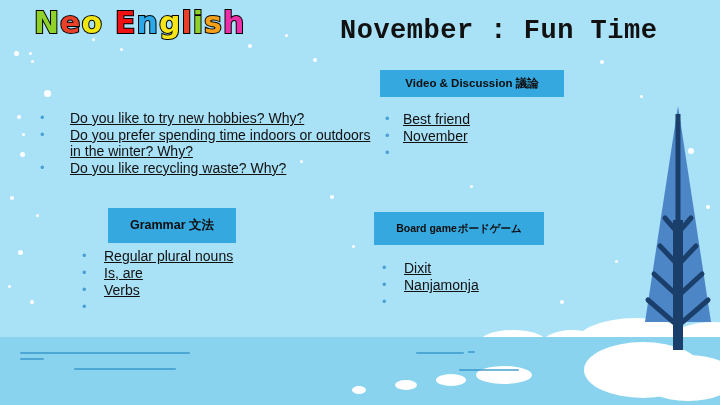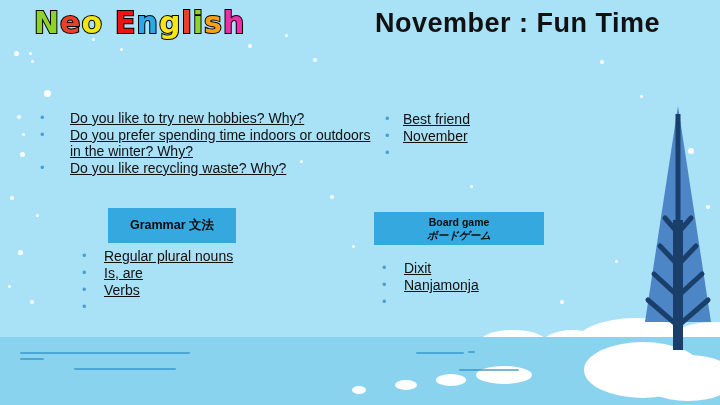--- a/index.html
+++ b/index.html
@@ -38,40 +38,40 @@
   }
   .logo span{
     -webkit-text-stroke:2px #000;
     paint-order:stroke fill;
     display:inline-block;
   }
   .logo .sp{width:12px;-webkit-text-stroke:0;}
 
   
   .slide-title{
-    position:absolute;left:340px;top:8px;width:320px;
-    text-align:right;
-    font-family:Liberation Sans, sans-serif;
+    position:absolute;left:340px;top:16px;width:320px;
+    text-align:left;
+    font-family:Liberation Mono, monospace;
     font-weight:bold;font-size:27px;color:#111;
     letter-spacing:.5px;white-space:nowrap;
   }
 
   
   .banner{
     position:absolute;background:#36a8e0;color:#0d0d0d;
     display:flex;align-items:center;justify-content:center;
     text-align:center;font-weight:bold;line-height:1.15;
   }
-  .banner .jp{font-family:"DejaVu Sans", sans-serif;font-style:italic;}
+  .banner .jp{font-family:"DejaVu Sans", sans-serif;}
 
   #b-writing{left:70px;top:68px;width:210px;height:28px;font-size:12.5px;}
   #b-video  {left:380px;top:70px;width:184px;height:27px;font-size:11.5px;}
   #b-grammar{left:108px;top:208px;width:128px;height:35px;font-size:12.5px;}
   #b-board  {left:374px;top:212px;width:170px;height:33px;font-size:10.5px;}
-  #b-board .stack{display:flex;flex-direction:column;gap:1px;}
+  #b-board .stack{display:flex;gap:1px;}
 
   
   .blist{position:absolute;}
   .blist .row{display:flex;align-items:flex-start;margin-bottom:1px;}
   .blist .bullet-cell{width:22px;flex:none;color:#4a9fd4;font-size:13px;line-height:16px;text-align:left;}
   .blist .txt{color:#111;font-size:14px;line-height:16px;text-decoration:underline;}
 
   #l-writing{left:40px;top:110px;width:335px;}
   #l-writing .bullet-cell{width:30px;}
   #l-video{left:385px;top:111px;width:210px;}
@@ -162,20 +162,21 @@
       <div class="row">
         <div class="bullet-cell">•</div>
         <div class="txt">Do you prefer spending time indoors or outdoors in the winter? Why?</div>
       </div>
       <div class="row">
         <div class="bullet-cell">•</div>
         <div class="txt">Do you like recycling waste? Why?</div>
       </div>
     </div>
 
+  <div class="banner" id="b-video">Video &amp; Discussion 議論</div>
   <div class="blist" id="l-video">
       <div class="row">
         <div class="bullet-cell">•</div>
         <div class="txt">Best friend</div>
       </div>
       <div class="row">
         <div class="bullet-cell">•</div>
         <div class="txt">November</div>
       </div>
       <div class="row">

